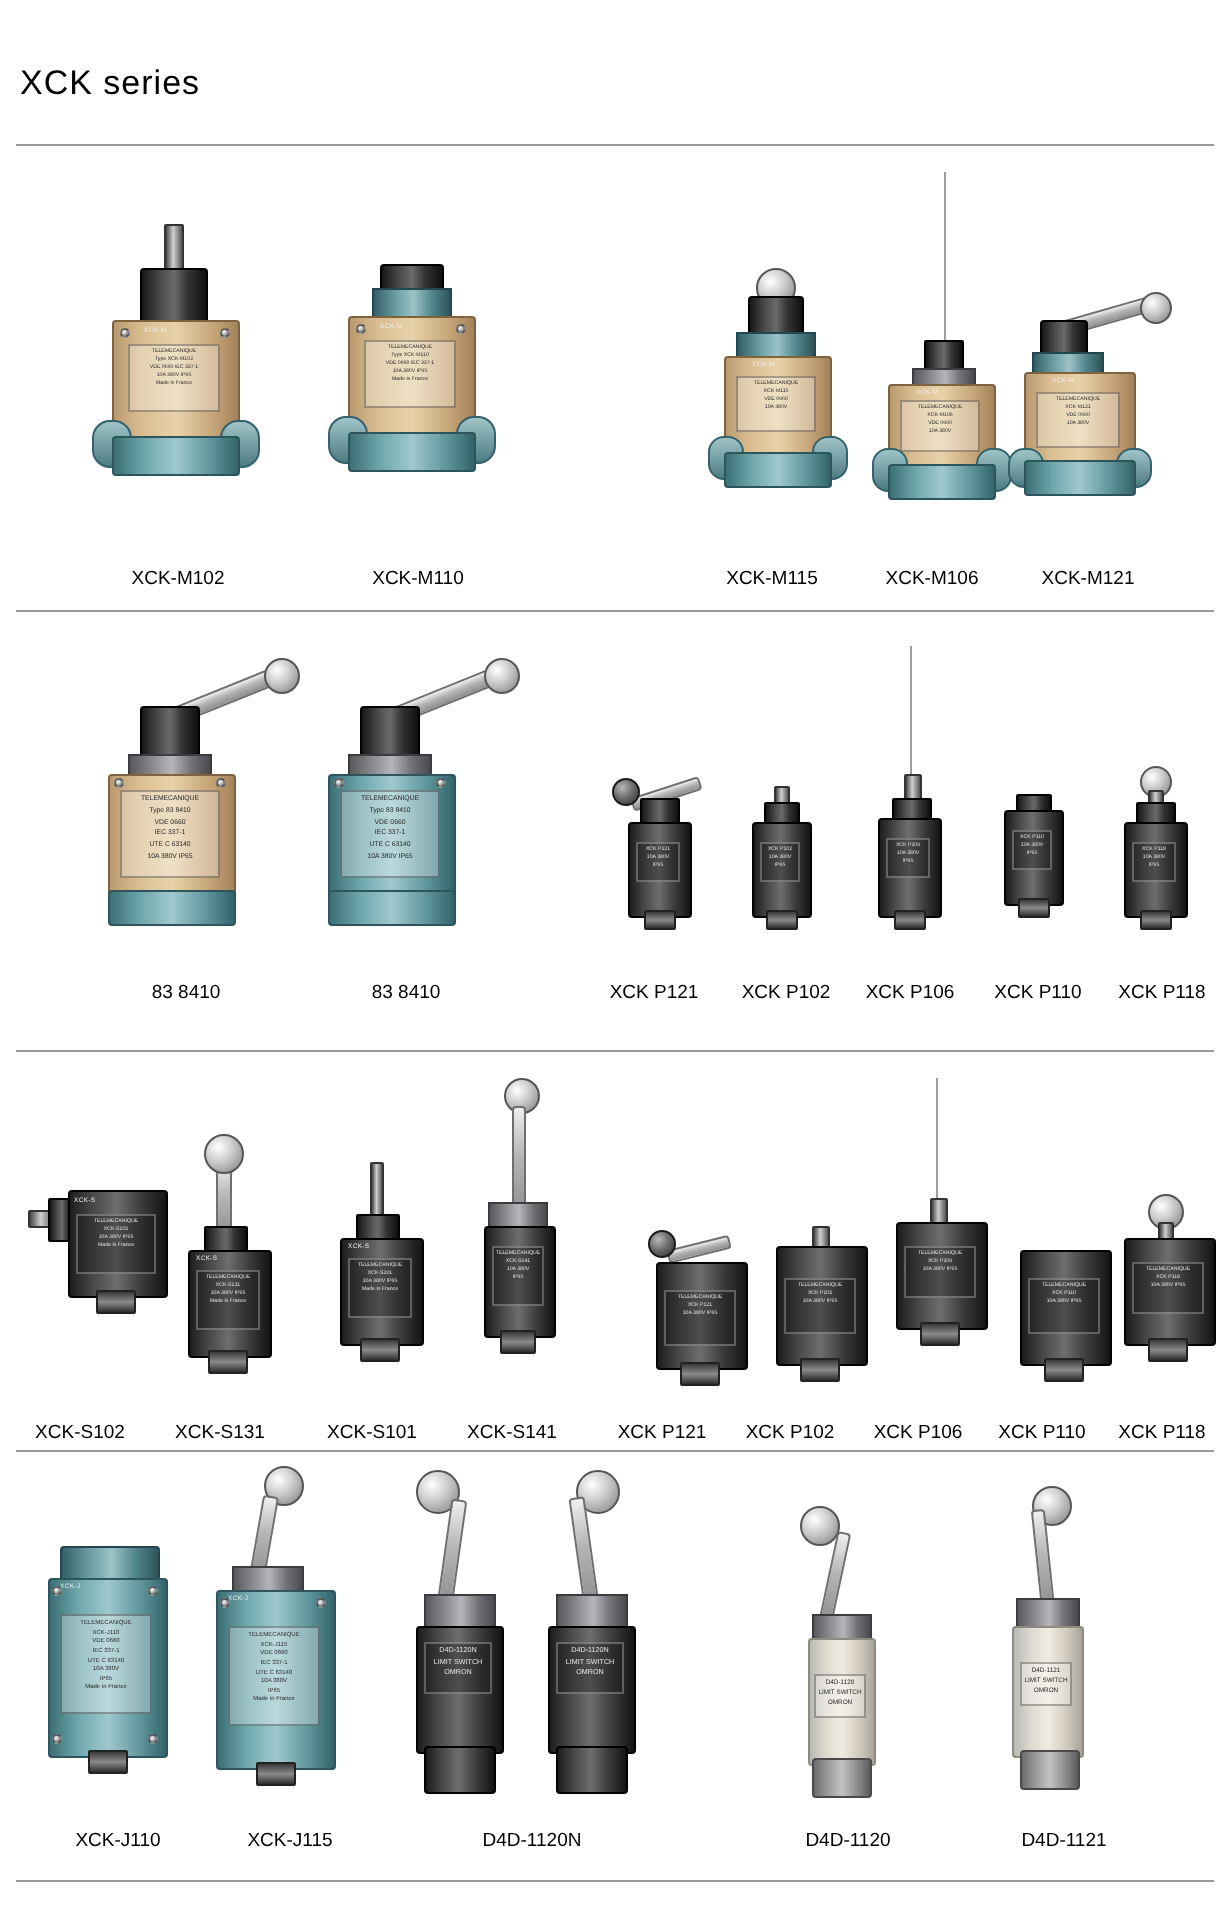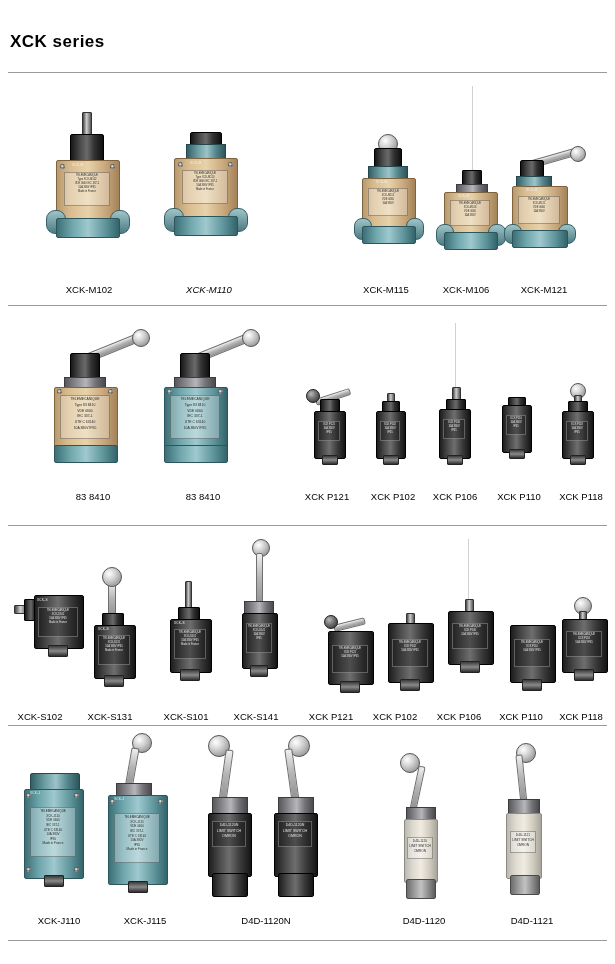--- a/index.html
+++ b/index.html
@@ -18,21 +18,21 @@
   .page {
     position: relative;
     width: 615px;
     height: 964px;
   }
   .page-title {
     position: absolute;
     left: 10px;
     top: 32px;
     font-size: 17px;
-    font-weight: bold;
+    font-weight: normal;
     letter-spacing: 0.5px;
     color: #000;
   }
   .hrule {
     position: absolute;
     left: 8px;
     width: 599px;
     height: 1px;
     background: #9a9a9a;
   }
@@ -258,21 +258,21 @@
           <div>VDE 0660</div>
           <div>10A 380V</div>
       </div>
       <div class="tag" style="left:14px; top:44px;">XCK-M</div>
       <div class="sw base-lug" style="left:-8px; top:80px; width:16px; height:18px; border-radius:8px;"></div>
       <div class="sw base-lug" style="left:46px; top:80px; width:16px; height:18px; border-radius:8px;"></div>
       <div class="sw body-teal" style="left:0px; top:86px; width:54px; height:16px;"></div>
     </div>
 
     <div class="caption" style="left:44px;  top:212px; width:90px;">XCK-M102</div>
-    <div class="caption" style="left:164px; top:212px; width:90px;font-style:italic;">XCK-M110</div>
+    <div class="caption" style="left:164px; top:212px; width:90px;">XCK-M110</div>
     <div class="caption" style="left:348px; top:212px; width:76px;">XCK-M115</div>
     <div class="caption" style="left:428px; top:212px; width:76px;">XCK-M106</div>
     <div class="caption" style="left:506px; top:212px; width:76px;">XCK-M121</div>
   </div>
 
   <div class="row" style="top:305px; height:220px;">
 
     <div class="group" style="left:48px; top:22px; width:100px; height:150px;">
       <div class="sw lever" style="left:36px; top:28px; width:58px; height:7px; transform:rotate(-22deg);"></div>
       <div class="sw roller" style="left:84px; top:2px; width:16px; height:16px;"></div>

